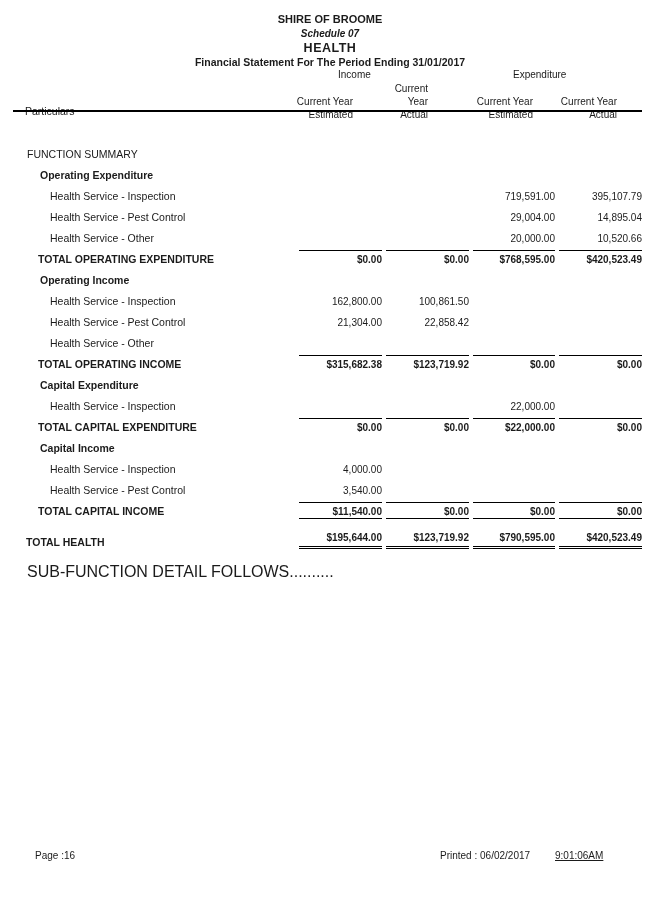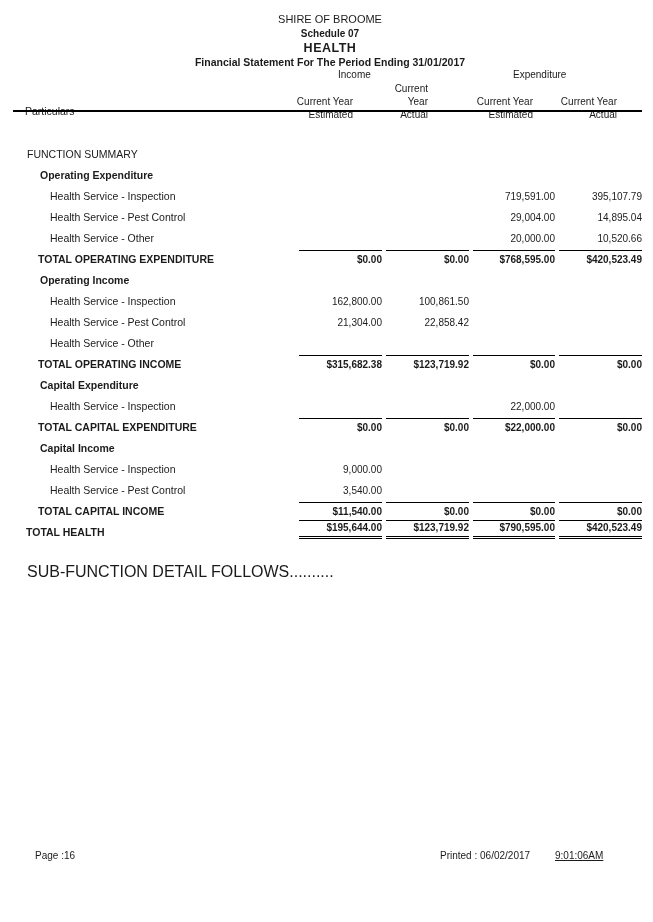--- a/index.html
+++ b/index.html
@@ -3,22 +3,22 @@
 <meta charset="utf-8">
 <style>
   * { margin:0; padding:0; box-sizing:border-box; }
   html,body { background:#ffffff; }
   body {
     width:653px; height:922px; position:relative;
     font-family:"Liberation Sans","DejaVu Sans",sans-serif;
     color:#1b1b1b; font-size:10.5px; overflow:hidden;
   }
   .titles { padding-top:12px; padding-left:7px; text-align:center; }
-  .org     { font-size:11px; font-weight:normal; line-height:15px; }
-  .sched   { font-size:10px; font-weight:bold; line-height:13px; }
+  .org     { font-size:11px; font-weight:bold; line-height:15px; }
+  .sched   { font-size:10px; font-weight:bold; line-height:13px;font-style:italic; }
   .dept    { font-size:12.5px; font-weight:bold; line-height:16px; letter-spacing:.5px; }
   .stmt    { font-size:10.5px; font-weight:bold; line-height:13px; }
 
   .colhead { position:absolute; top:68px; left:13px; width:629px; }
   .group-row { position:relative; height:13px; font-size:10px; line-height:13px; }
   .grp-income { position:absolute; left:325px; }
   .grp-exp    { position:absolute; left:500px; }
   .head-grid {
     display:grid; grid-template-columns:282px 87px 87px 86px 87px;
     margin-top:1px; font-size:10px; line-height:13px; align-items:end;
@@ -39,21 +39,21 @@
   .detail .label  { padding-left:37px; }
   .total .label, .grand .label { font-weight:bold; }
   .total .label { padding-left:25px; }
   .grand .label { padding-left:13px; }
   .total .num, .grand .num {
     font-weight:bold; height:16px; margin-left:4px;
     border-top:1px solid #000;
     display:flex; align-items:flex-end; justify-content:flex-end;
     align-self:end;
   }
-  .grand .num { height:19px; border-bottom:3px double #000; padding-bottom:2px; }
+  .grand .num { height:31px; border-bottom:3px double #000; padding-bottom:2px; }
 
   .note { margin-top:26px; padding-left:14px; line-height:13px; font-size:16px; }
 
   .footer { position:absolute; top:849px; left:0; width:653px; height:14px; font-size:10px; line-height:13px; }
   .pg   { position:absolute; left:35px; }
   .prnt { position:absolute; left:440px; }
   .tm   { position:absolute; left:555px;text-decoration:underline; }
 </style>
 </head>
 <body>
@@ -190,21 +190,21 @@
     <div class="num">$22,000.00</div>
     <div class="num">$0.00</div>
   </div>
 
   <div class="row group">
     <div class="label">Capital Income</div>
   </div>
 
   <div class="row detail">
     <div class="label">Health Service - Inspection</div>
-    <div class="num">9,000.00</div>
+    <div class="num">4,000.00</div>
     <div class="num"></div>
     <div class="num"></div>
     <div class="num"></div>
   </div>
 
   <div class="row detail">
     <div class="label">Health Service - Pest Control</div>
     <div class="num">3,540.00</div>
     <div class="num"></div>
     <div class="num"></div>

